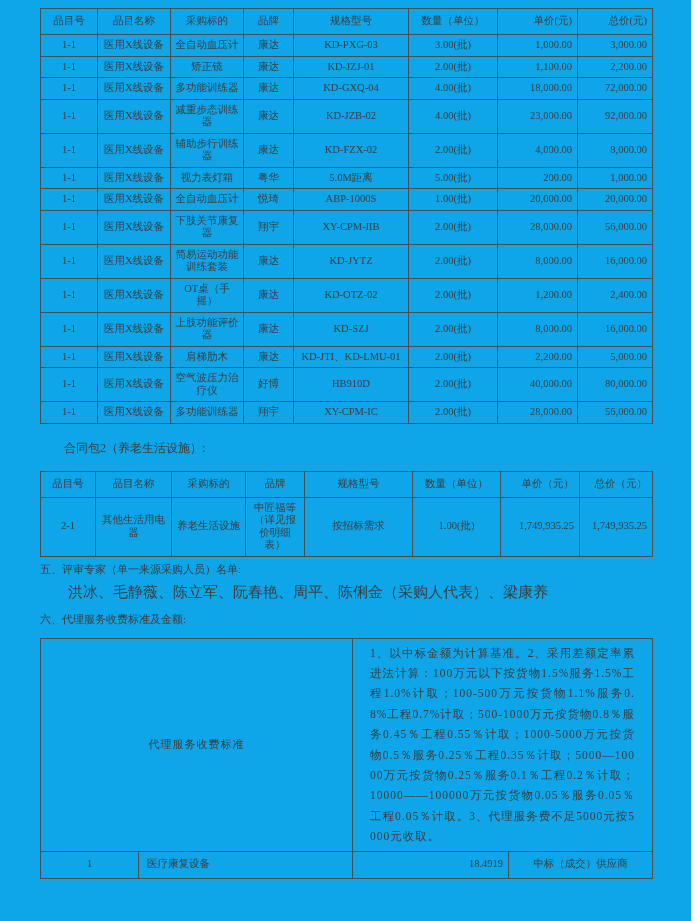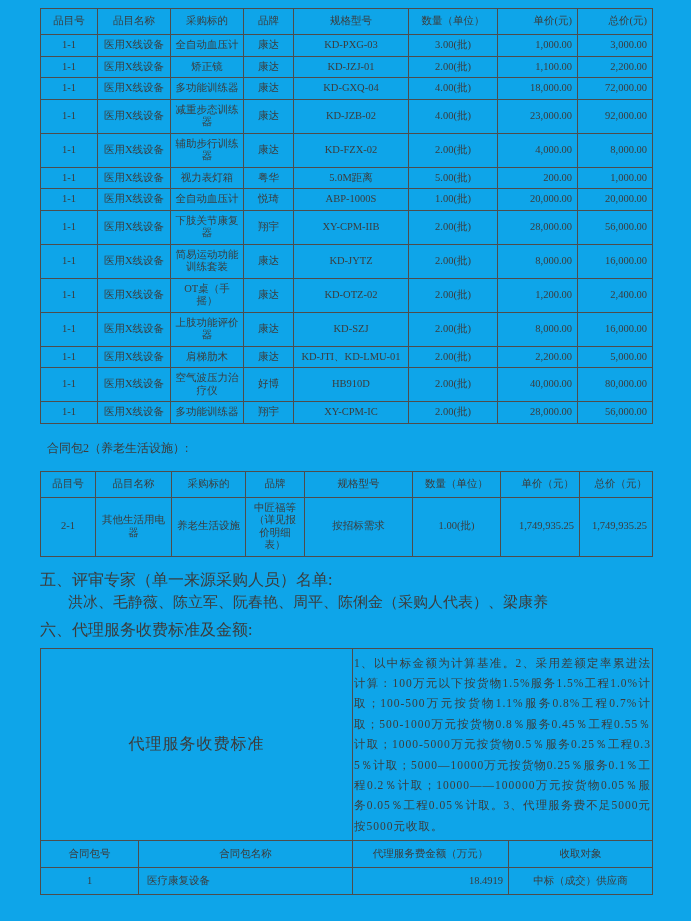--- a/index.html
+++ b/index.html
@@ -30,37 +30,37 @@
   .items-table thead tr { height: 26px; }
   .items-table tbody tr { height: 21px; }
   .items-table th:nth-child(7), .items-table th:nth-child(8),
   .items-table td:nth-child(7), .items-table td:nth-child(8) {
     text-align: right; padding-right: 5px; white-space: nowrap;
   }
   .t1 { margin-top: 8px; }
   .t2 { margin-top: 12px; }
   .t2 tbody tr { height: 53px; }
   
-  .intro { margin: 13px 0 0 47px; font-size: 12px; }
+  .intro { margin: 13px 0 0 64px; font-size: 12px; }
   .intro .line { line-height: 22px; }
   
-  .heading { margin: 13px 0 0 40px; font-size: 16px; line-height: 19px; }
+  .heading { margin: 3px 0 0 40px; font-size: 11px; line-height: 19px; }
   .heading.h6 { margin-top: 11px; }
   .names { margin: 6px 0 0 68px; font-size: 15px; line-height: 14px; }
   
   .fee-table { width: 612px; margin-top: 9px; }
   .fee-standard-row { height: 185px; }
-  .fee-label { font-size: 16px; letter-spacing: 1px; }
+  .fee-label { font-size: 11px; letter-spacing: 1px; }
   .fee-text {
     text-align: justify;
     vertical-align: top;
     font-size: 11.5px;
     line-height: 20.4px;
     letter-spacing: 1px;
-    padding: 4px 1px;
+    padding: 4px 17px;
   }
   .fee-header-row { height: 27px; }
   .fee-rows tr { height: 27px; }
   .fee-rows td:nth-child(1) { text-align: center; }
   .fee-rows td:nth-child(2) { text-align: left; padding-left: 8px; }
   .fee-rows td:nth-child(3) { text-align: right; padding-right: 5px; }
   .fee-rows td:nth-child(4) { text-align: center; }
 </style>
 </head>
 <body>
@@ -285,26 +285,20 @@
       <col style="width:98px">
         <col style="width:214px">
         <col style="width:156px">
         <col style="width:144px">
     </colgroup>
     <tbody>
       <tr class="fee-standard-row">
         <td colspan="2" class="fee-label">代理服务收费标准</td>
         <td colspan="2" class="fee-text">1、以中标金额为计算基准。2、采用差额定率累进法计算：100万元以下按货物1.5%服务1.5%工程1.0%计取；100-500万元按货物1.1%服务0.8%工程0.7%计取；500-1000万元按货物0.8％服务0.45％工程0.55％计取；1000-5000万元按货物0.5％服务0.25％工程0.35％计取；5000—10000万元按货物0.25％服务0.1％工程0.2％计取；10000——100000万元按货物0.05％服务0.05％工程0.05％计取。3、代理服务费不足5000元按5000元收取。</td>
       </tr>
-      <tr class="fee-header-row">
-        <th>合同包号</th>
-        <th>合同包名称</th>
-        <th>代理服务费金额（万元）</th>
-        <th>收取对象</th>
-      </tr>
     </tbody>
     <tbody class="fee-rows">
         <tr>
           <td>1</td>
           <td>医疗康复设备</td>
           <td>18.4919</td>
           <td>中标（成交）供应商</td>
         </tr>
       </tbody>
   </table>

